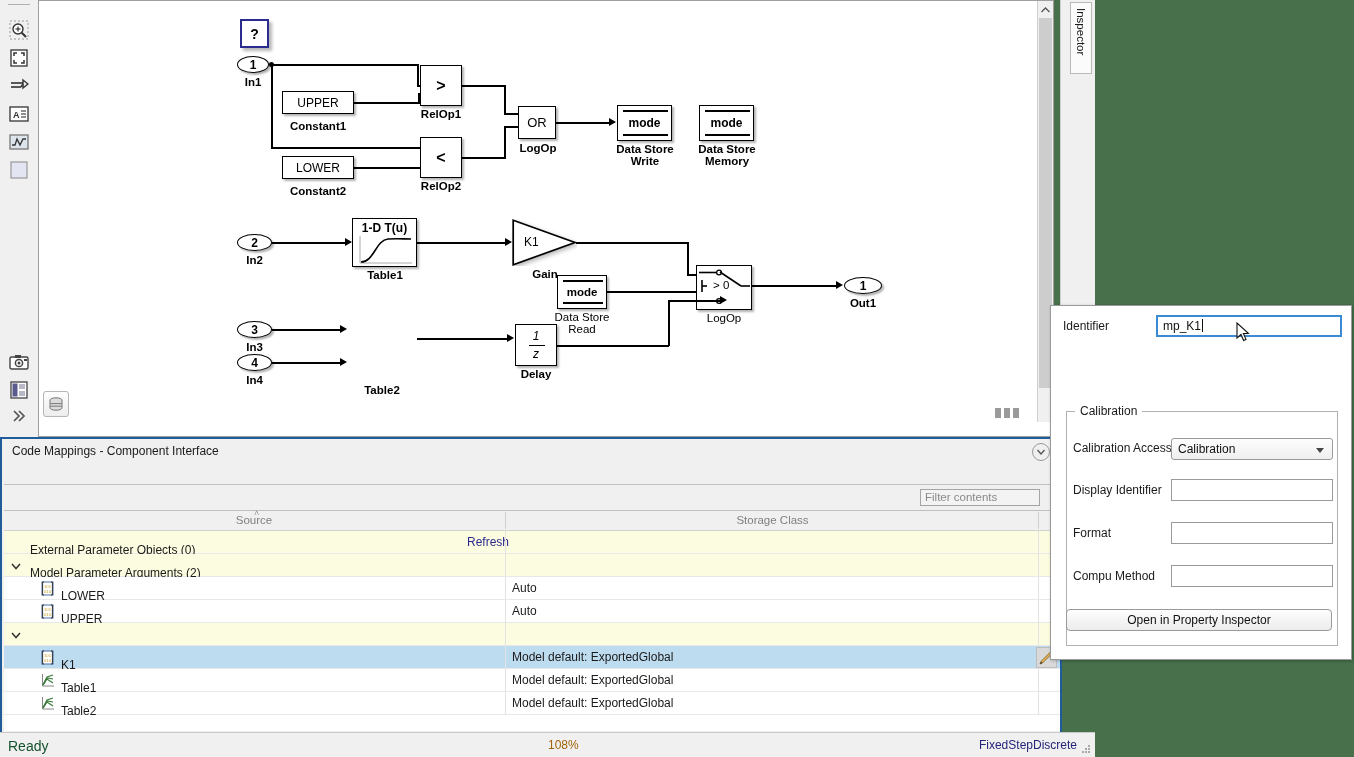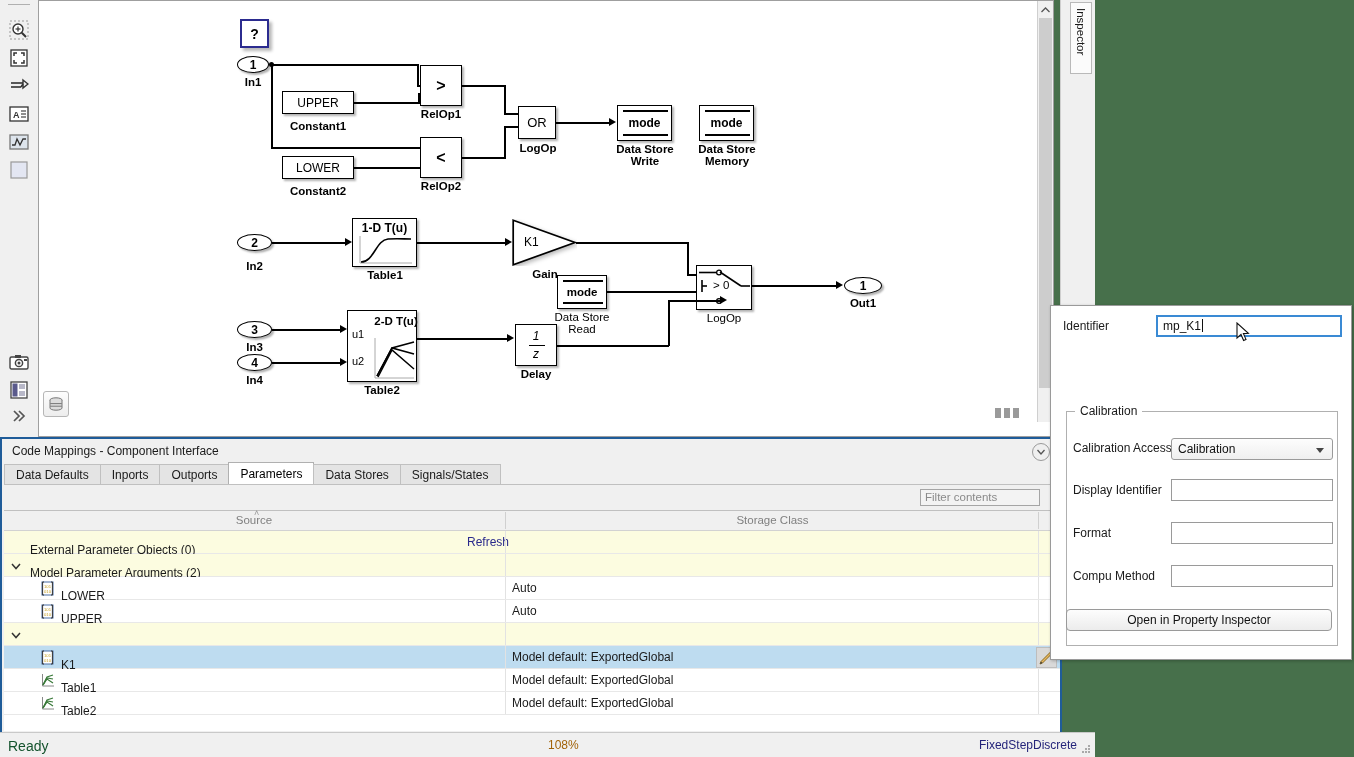--- a/index.html
+++ b/index.html
@@ -265,21 +265,21 @@
       <span>mode</span>
       <i style="position:absolute;left:5px;top:4px;width:45px;height:1.6px;background:#000;"></i>
       <i style="position:absolute;left:5px;bottom:4px;width:45px;height:1.6px;background:#000;"></i>
     </div>
     <div class="blk-lbl" style="left:654px;top:142px;width:68px;">Data Store
 Memory</div>
 
     <div class="port" style="left:198px;top:233px;width:35px;height:17px;">
       <span>2</span>
     </div>
-    <div class="blk-lbl" style="left:198px;top:253px;width:35px;margin-top:6px;">In2</div>
+    <div class="blk-lbl" style="left:198px;top:253px;width:35px;">In2</div>
     <div class="wire h" style="left:233px;top:241px;width:75px;"></div>
     <div class="arrow" style="left:306px;top:237px;"></div>
 
     <div class="blk" style="left:313px;top:217px;width:65px;height:49px;display:block;">
       <span style="position:absolute;left:0;top:2px;width:100%;text-align:center;font-size:12px;font-weight:bold;">1-D T(u)</span>
       <svg style="position:absolute;left:3px;top:17px;" width="58" height="29" viewBox="0 0 58 29">
         <line x1="4" y1="0" x2="4" y2="27" stroke="#aaa" stroke-width="1"></line>
         <line x1="4" y1="27" x2="56" y2="27" stroke="#aaa" stroke-width="1"></line>
         <path d="M5 26 C18 26 20 4 32 3 C42 2.4 48 3 55 3" fill="none" stroke="#000" stroke-width="1.6"></path>
       </svg>
@@ -339,32 +339,20 @@
     <div class="wire h" style="left:233px;top:328px;width:70px;"></div>
     <div class="arrow" style="left:301px;top:324px;"></div>
 
     <div class="port" style="left:198px;top:353px;width:35px;height:17px;">
       <span>4</span>
     </div>
     <div class="blk-lbl" style="left:198px;top:373px;width:35px;">In4</div>
     <div class="wire h" style="left:233px;top:361px;width:70px;"></div>
     <div class="arrow" style="left:301px;top:357px;"></div>
 
-    <div class="blk" style="left:308px;top:309px;width:70px;height:72px;display:block;">
-      <span style="position:absolute;left:26px;top:4px;width:44px;text-align:center;font-size:11.5px;font-weight:bold;line-height:12px;">2-D T(u)</span>
-      <span style="position:absolute;left:4px;top:17px;font-size:11px;font-weight:normal;">u1</span>
-      <span style="position:absolute;left:4px;top:44px;font-size:11px;font-weight:normal;">u2</span>
-      <svg style="position:absolute;left:24px;top:27px;" width="44" height="43" viewBox="0 0 44 43">
-        <line x1="3" y1="0" x2="3" y2="40" stroke="#aaa" stroke-width="1"></line>
-        <line x1="3" y1="40" x2="42" y2="40" stroke="#aaa" stroke-width="1"></line>
-        <path d="M5 38 L20 10 L42 4" fill="none" stroke="#000" stroke-width="1.5"></path>
-        <path d="M5 38 L20 10 L42 16" fill="none" stroke="#000" stroke-width="1.5"></path>
-        <path d="M6 39 L20 12 L42 31" fill="none" stroke="#000" stroke-width="1.5"></path>
-      </svg>
-    </div>
     <div class="blk-lbl" style="left:305px;top:383px;width:76px;">Table2</div>
     <div class="wire h" style="left:378px;top:337px;width:92px;"></div>
     <div class="arrow" style="left:468px;top:333px;"></div>
 
     <div class="blk" style="left:476px;top:323px;width:42px;height:42px;display:block;">
       <span style="position:absolute;left:0;top:4px;width:100%;text-align:center;font-size:12px;font-weight:normal;font-style:italic;">1</span>
       <i style="position:absolute;left:13px;top:20px;width:16px;height:1.4px;background:#000;"></i>
       <span style="position:absolute;left:0;top:22px;width:100%;text-align:center;font-size:12px;font-weight:normal;font-style:italic;">z</span>
     </div>
     <div class="blk-lbl" style="left:473px;top:367px;width:48px;">Delay</div>
@@ -400,28 +388,20 @@
 </div>
 
 <div class="abs" id="cm-panel">
   <div id="cm-title">Code Mappings - Component Interface</div>
   <div id="cm-collapse">
     <svg width="8" height="6" viewBox="0 0 8 6">
         <path d="M0.5 1 L4 5 L7.5 1" fill="none" stroke="#555" stroke-width="1.3"></path>
       </svg>
   </div>
 
-  <div id="cm-tabs">
-    <div class="tab">Data Defaults</div>
-    <div class="tab">Inports</div>
-    <div class="tab">Outports</div>
-    <div class="tab active">Parameters</div>
-    <div class="tab">Data Stores</div>
-    <div class="tab">Signals/States</div>
-  </div>
   <div id="cm-tabline"></div>
 
   <div id="cm-toolrow">
     <div id="filter-input">Filter contents</div>
   </div>
 
   <div id="cm-table">
 
     <div class="th-row">
       <div class="th" style="left:0;width:500px;">

